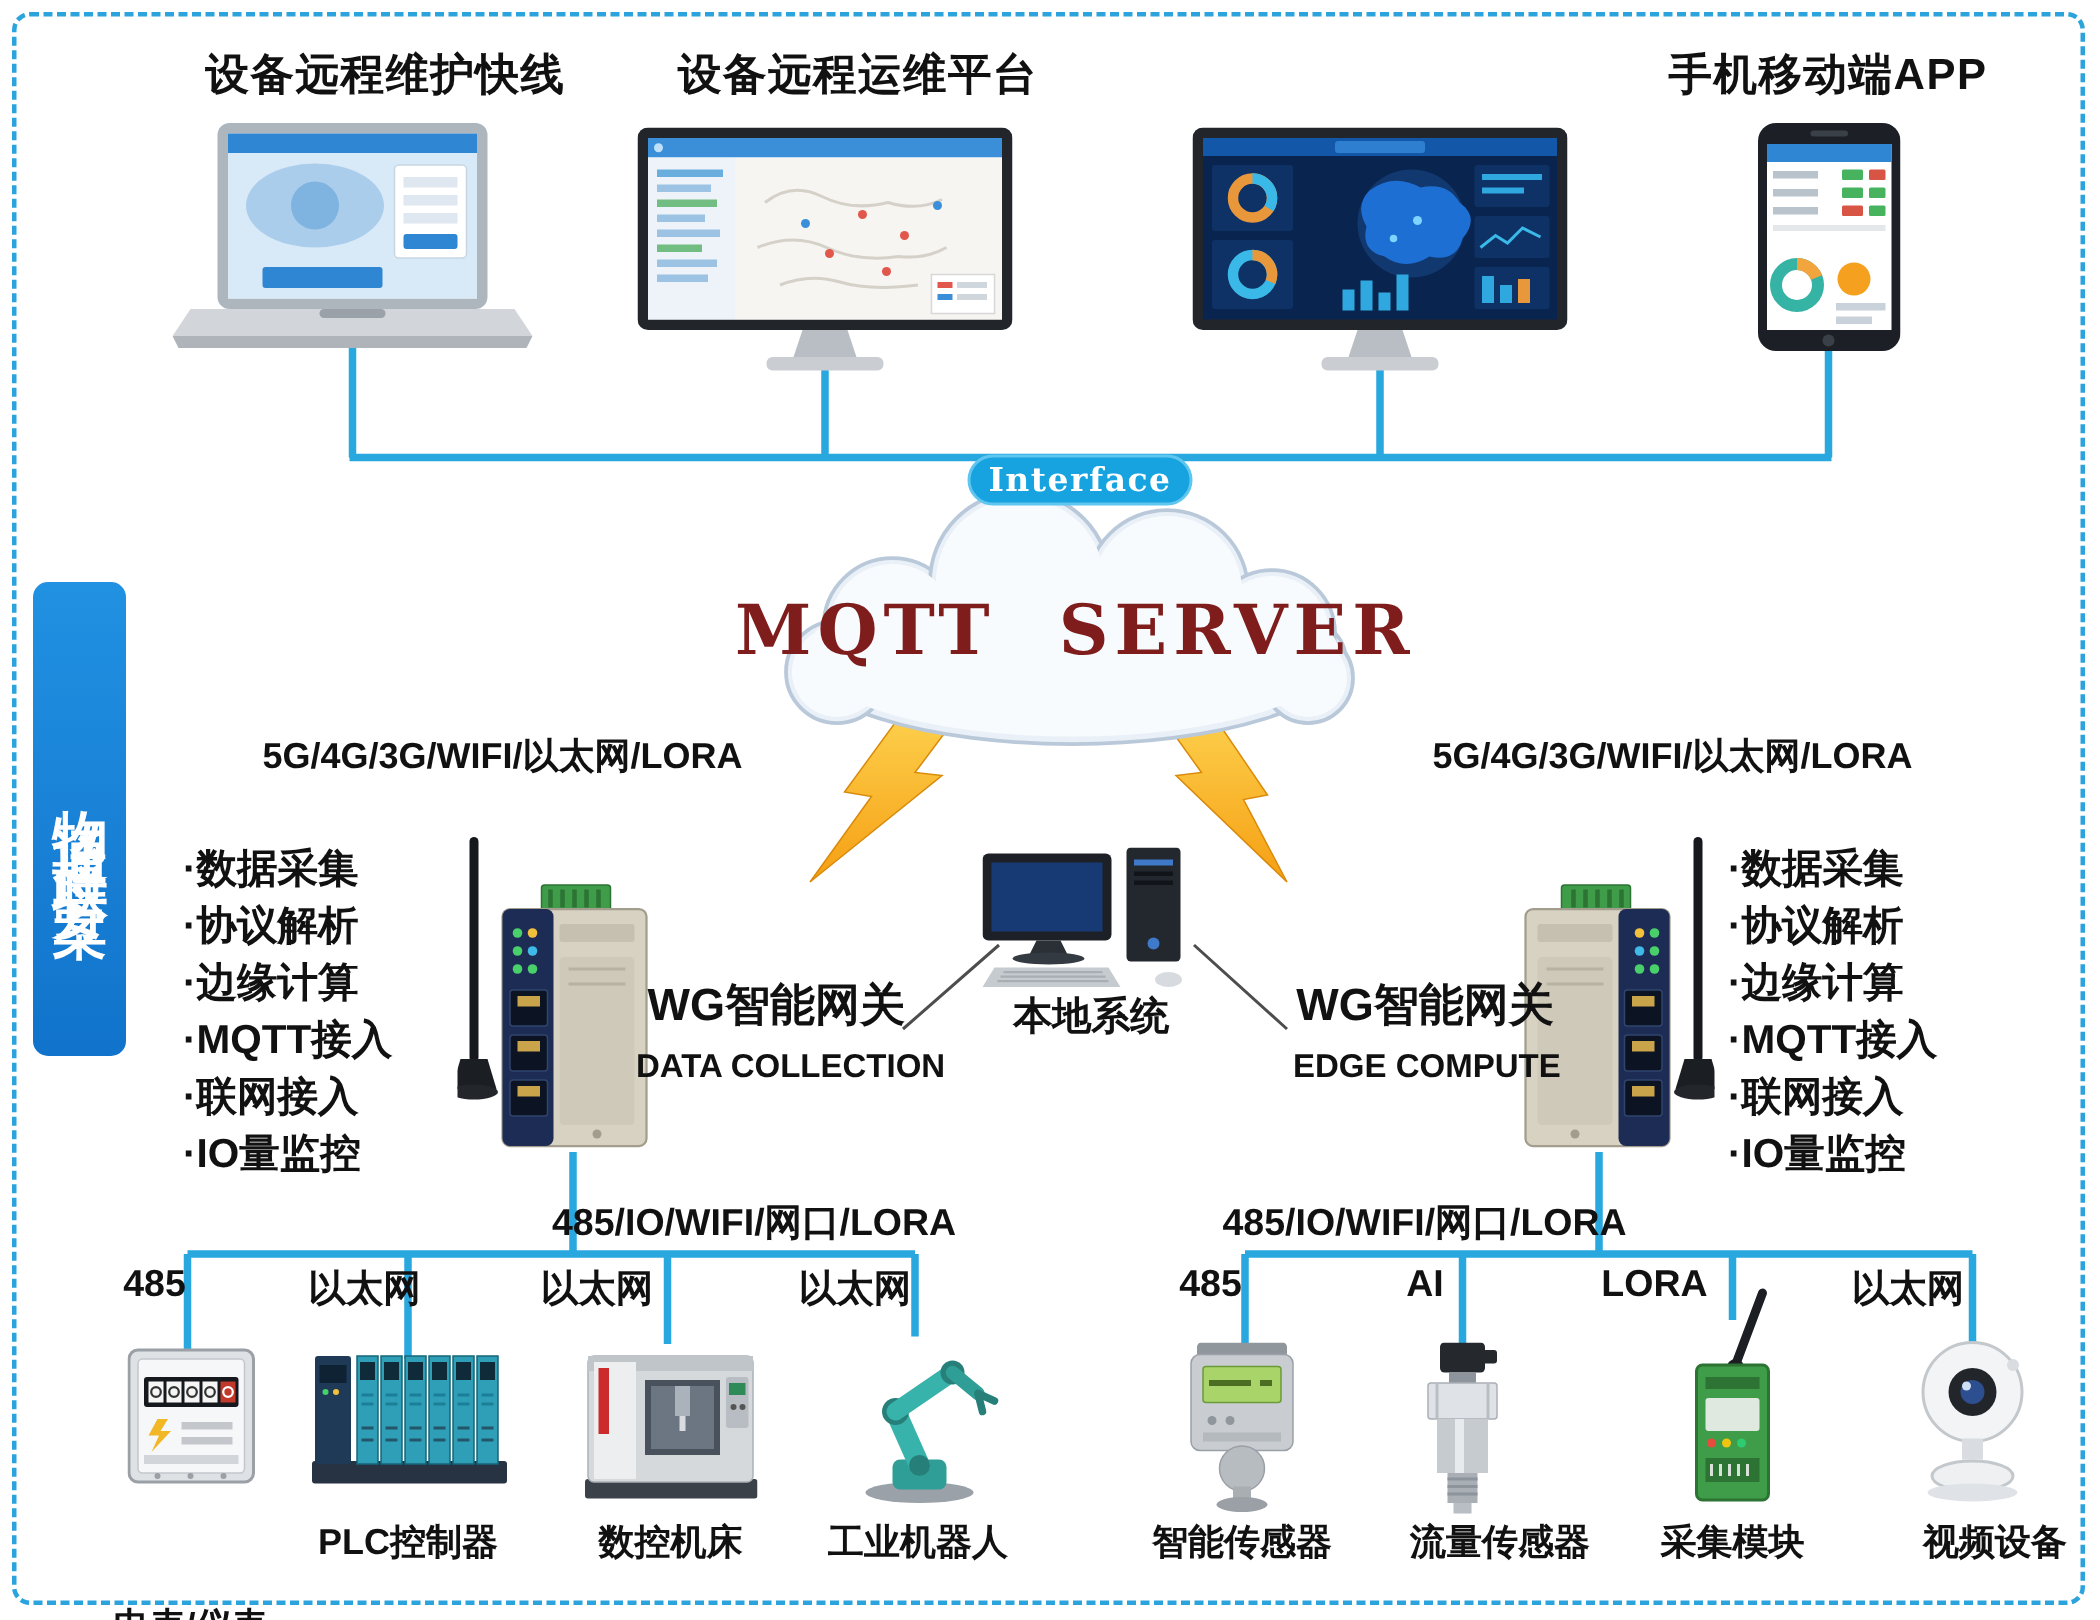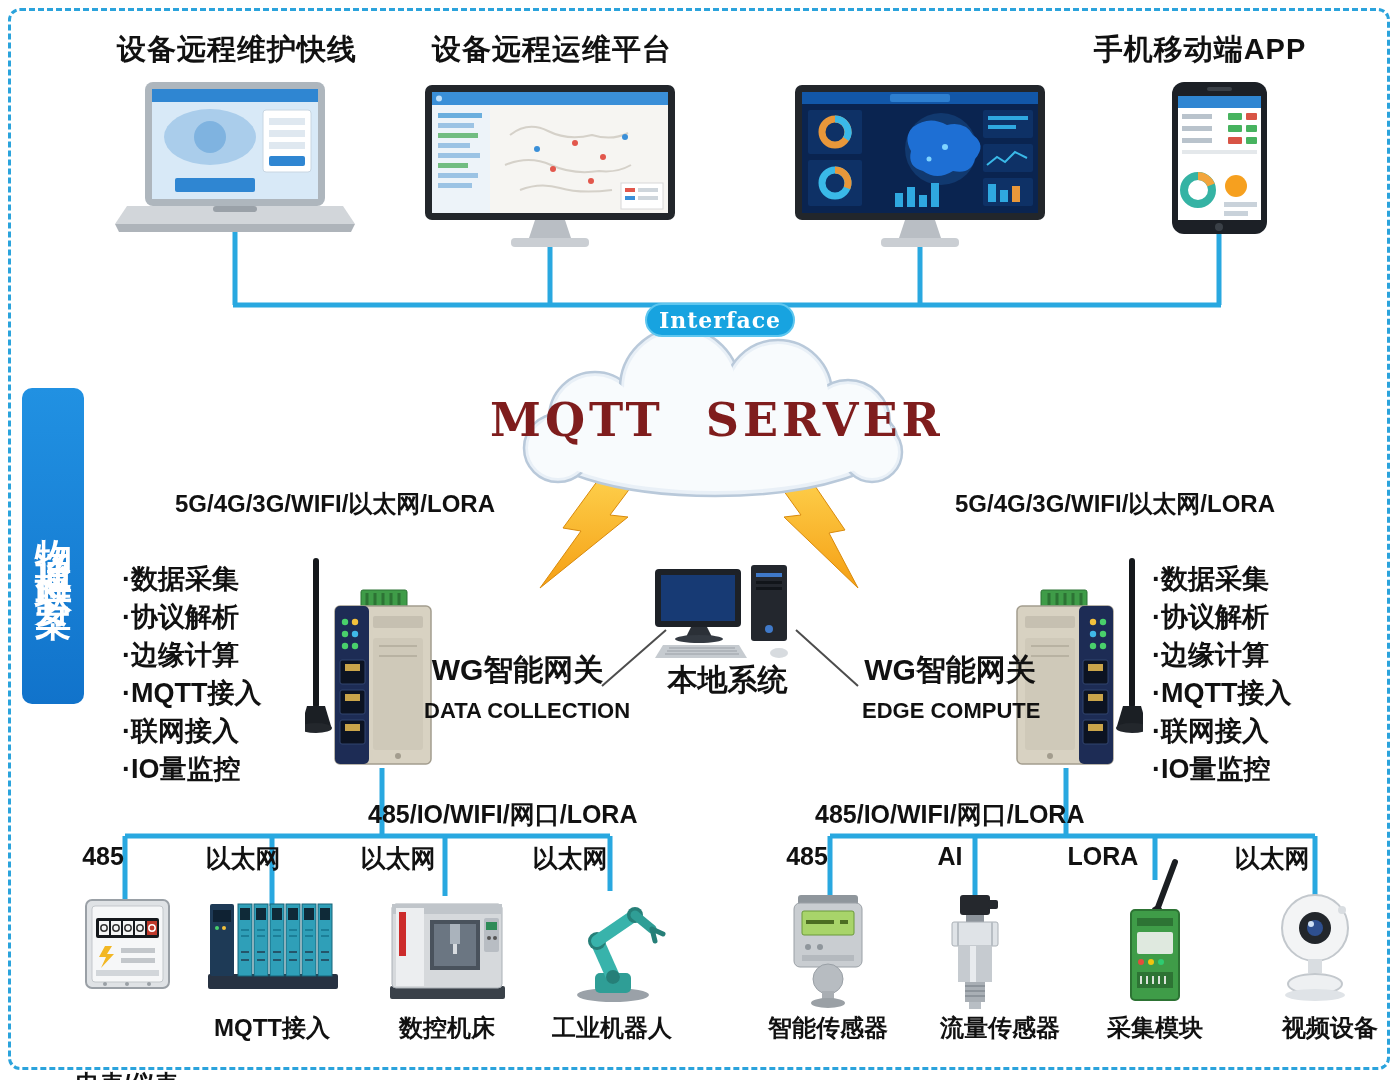--- a/index.html
+++ b/index.html
@@ -5,30 +5,30 @@
   *{margin:0;padding:0;box-sizing:border-box}
   html,body{width:1400px;height:1080px;background:#fff;
     font-family:"Liberation Sans","DejaVu Sans",sans-serif;color:#111}
   .stage{position:relative;width:1400px;height:1080px;background:#fff;overflow:hidden}
   .abs{position:absolute}
   .border{left:8px;top:8px;width:1382px;height:1062px;border:3px dashed #2ba3dc;border-radius:12px;z-index:0}
   .lines{left:0;top:0;width:1400px;height:1080px;z-index:1}
   .cloudbox{z-index:2}
   .dev{z-index:3}
   .txt{z-index:4;white-space:nowrap}
-  .toplabel{font-size:29px;font-weight:700;text-align:center;letter-spacing:1px}
+  .toplabel{font-size:29px;font-weight:700;text-align:right;letter-spacing:1px}
   .uplink{font-size:24px;font-weight:600;text-align:center}
   .featlist{font-size:27px;font-weight:600;line-height:38px}
   .featlist span{display:block}
   .gwtitle{font-size:30px;font-weight:600;text-align:center}
   .gwsub{font-size:22px;font-weight:700;text-align:center}
   .downlink{font-size:25px;font-weight:600;text-align:center}
   .conn{font-size:25px;font-weight:600;text-align:center}
   .devlabel{font-size:24px;font-weight:700;text-align:center}
-  .locallabel{font-size:30px;font-weight:600;text-align:center}
+  .locallabel{font-size:26px;font-weight:600;text-align:center}
   .pill{z-index:5;background:#17a3e0;border:2px solid #5ec6ef;border-radius:18px;color:#fff;
     font-family:"DejaVu Serif",serif;font-weight:bold;font-size:22px;letter-spacing:1px;
     display:flex;align-items:center;justify-content:center}
   .mqtt{z-index:4;font-family:"DejaVu Serif",serif;font-weight:bold;font-size:46px;color:#7f1d1d;
     text-align:center;letter-spacing:4px;word-spacing:22px;white-space:nowrap}
   .banner{z-index:4;background:linear-gradient(180deg,#2191e2,#1173cb);border-radius:10px;
     display:flex;align-items:center;justify-content:center}
   .banner span{writing-mode:vertical-rl;text-orientation:upright;color:#fff;font-size:37px;
     font-weight:700;letter-spacing:12px}
   svg{display:block;width:100%;height:100%}
@@ -457,21 +457,21 @@
       <circle cx="40" cy="36" r="8" fill="#2e4f8f"></circle>
       <circle cx="36" cy="32" r="3" fill="#cfe0f5"></circle>
       <circle cx="67" cy="18" r="4" fill="#d9dde1"></circle>
       <rect x="33" y="67" width="14" height="14" fill="#d9dde1"></rect>
       <ellipse cx="40" cy="92" rx="27" ry="10" fill="#eef0f2" stroke="#c3c8cd" stroke-width="2"></ellipse>
       <ellipse cx="40" cy="103" rx="30" ry="6" fill="#dfe3e7"></ellipse>
     </svg>
   </div>
 
   <div class="abs txt devlabel" style="left:42px;top:1068px;width:170px">电表/仪表</div>
-  <div class="abs txt devlabel" style="left:187px;top:1012px;width:170px">MQTT接入</div>
+  <div class="abs txt devlabel" style="left:187px;top:1012px;width:170px">PLC控制器</div>
   <div class="abs txt devlabel" style="left:362px;top:1012px;width:170px">数控机床</div>
   <div class="abs txt devlabel" style="left:527px;top:1012px;width:170px">工业机器人</div>
   <div class="abs txt devlabel" style="left:743px;top:1012px;width:170px">智能传感器</div>
   <div class="abs txt devlabel" style="left:915px;top:1012px;width:170px">流量传感器</div>
   <div class="abs txt devlabel" style="left:1070px;top:1012px;width:170px">采集模块</div>
   <div class="abs txt devlabel" style="left:1245px;top:1012px;width:170px">视频设备</div>
 
 </div>
 
 </body></html>

